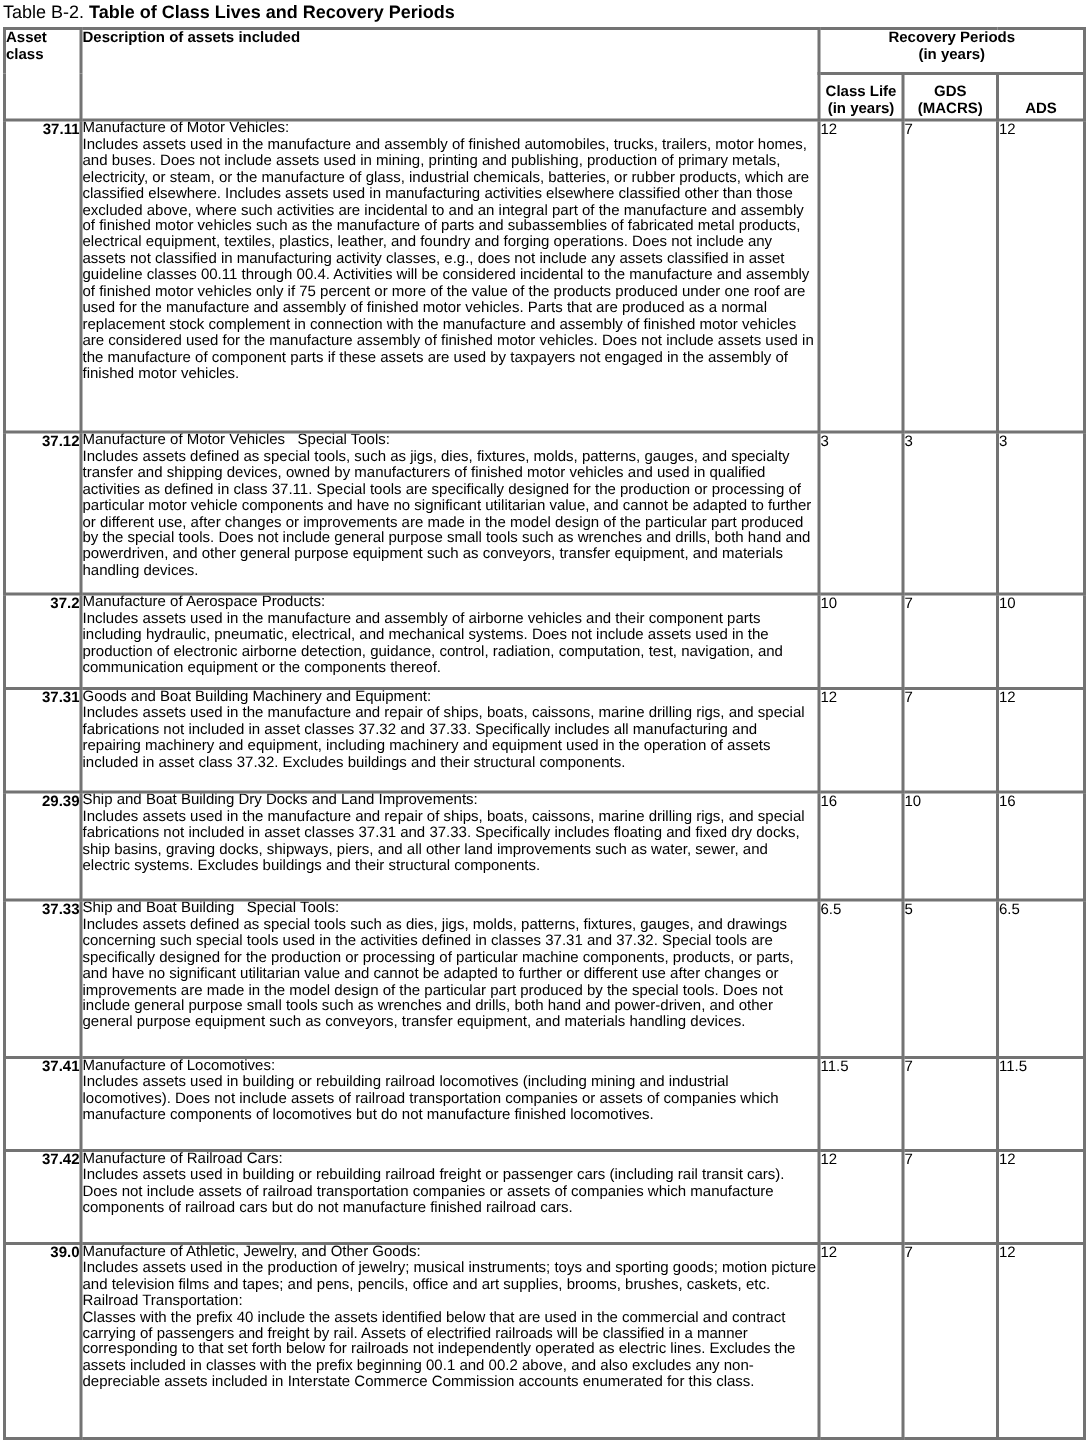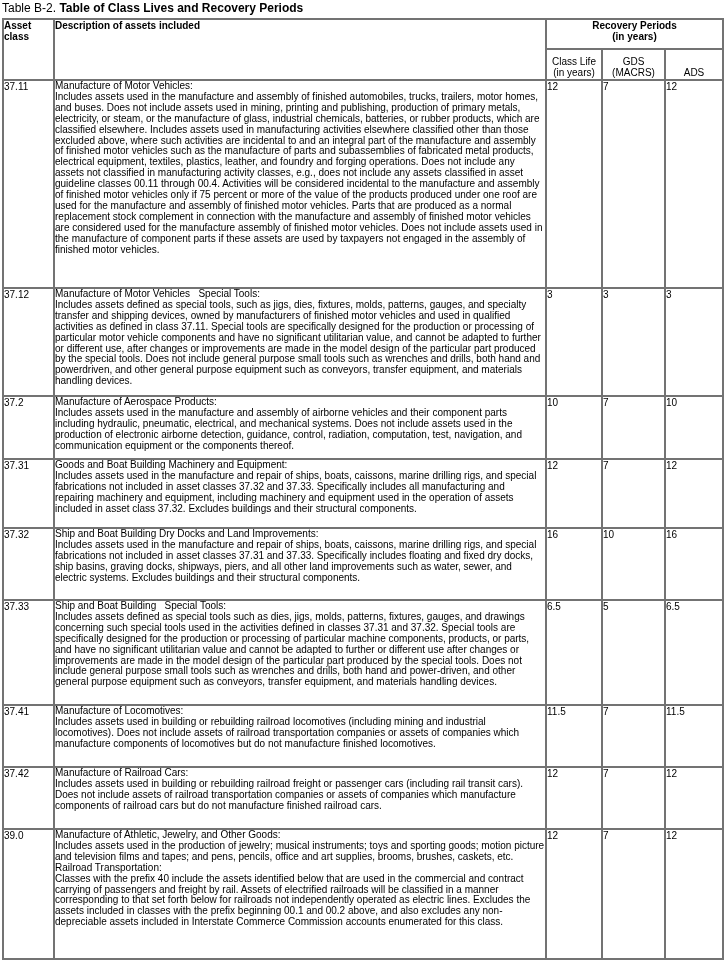--- a/index.html
+++ b/index.html
@@ -41,29 +41,29 @@
     font-size: 10px; line-height: 11px; font-weight: bold;
     padding: 0 2px 2px 5px;
   }
   th.h-recovery {
     vertical-align: middle; text-align: center;
     font-size: 10px; line-height: 11px; font-weight: bold;
     height: 28px;
   }
   tr.hrow2 th {
     vertical-align: bottom; text-align: center;
-    font-size: 10px; line-height: 11px; font-weight: normal;
+    font-size: 10px; line-height: 11px; font-weight: bold;
     height: 28px; padding-bottom: 1px;
   }
   .two-line span { display: block; }
 
   
   td.asset {
-    font-weight: normal; font-size: 10px; line-height: 12px;
-    text-align: left; padding-top: 1px;
+    font-weight: bold; font-size: 10px; line-height: 12px;
+    text-align: right; padding-top: 1px;
   }
   td.desc { padding: 0 3px 0 5px; }
   td.desc .h {
     display: block; font-weight: normal;
     font-size: 10px; line-height: 10.9px; white-space: pre-wrap;
   }
   td.desc .b {
     display: block; font-weight: normal;
     font-size: 10px; line-height: 10.9px; white-space: pre-wrap;
   }
@@ -160,21 +160,21 @@
         <td class="asset">37.31</td>
         <td class="desc">
           <span class="h">Goods and Boat Building Machinery and Equipment:</span>
           <span class="b">Includes assets used in the manufacture and repair of ships, boats, caissons, marine drilling rigs, and special fabrications not included in asset classes 37.32 and 37.33. Specifically includes all manufacturing and repairing machinery and equipment, including machinery and equipment used in the operation of assets included in asset class 37.32. Excludes buildings and their structural components.</span>
         </td>
         <td class="num">12</td>
         <td class="num">7</td>
         <td class="num">12</td>
       </tr>
       <tr class="r4">
-        <td class="asset">37.32</td>
+        <td class="asset">29.39</td>
         <td class="desc">
           <span class="h">Ship and Boat Building Dry Docks and Land Improvements:</span>
           <span class="b">Includes assets used in the manufacture and repair of ships, boats, caissons, marine drilling rigs, and special fabrications not included in asset classes 37.31 and 37.33. Specifically includes floating and fixed dry docks, ship basins, graving docks, shipways, piers, and all other land improvements such as water, sewer, and electric systems. Excludes buildings and their structural components.</span>
         </td>
         <td class="num">16</td>
         <td class="num">10</td>
         <td class="num">16</td>
       </tr>
       <tr class="r5">
         <td class="asset">37.33</td>

